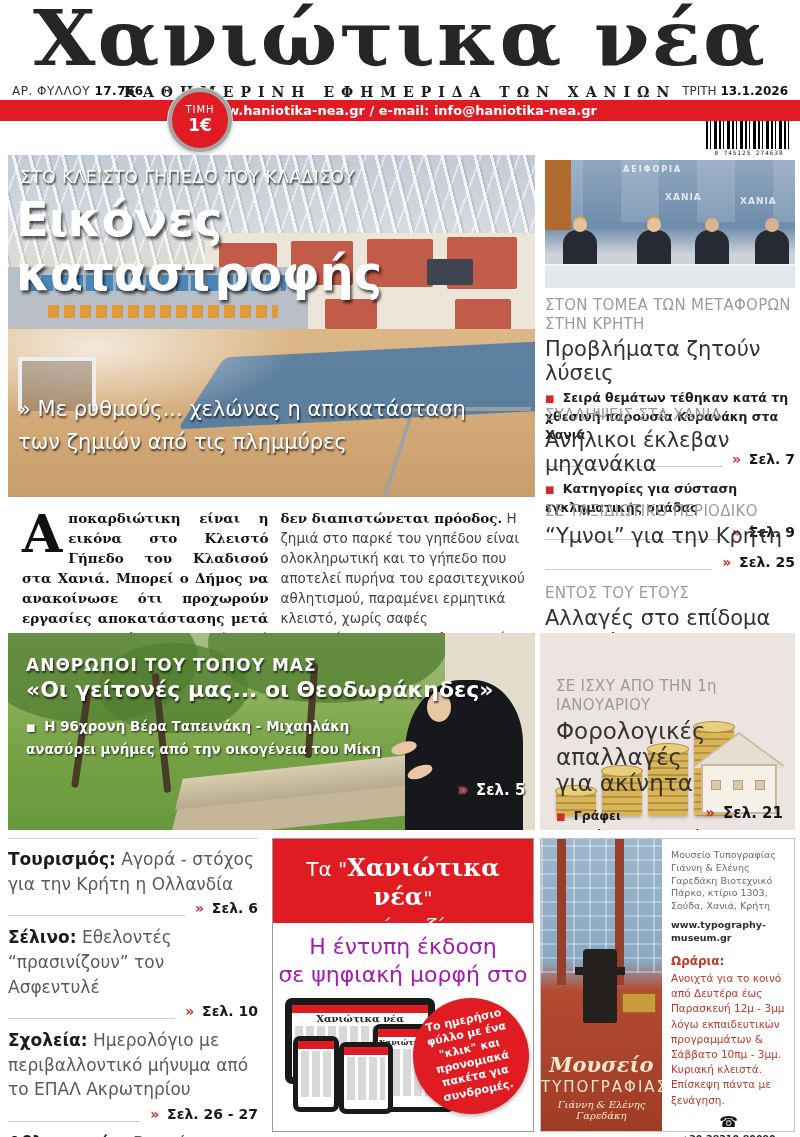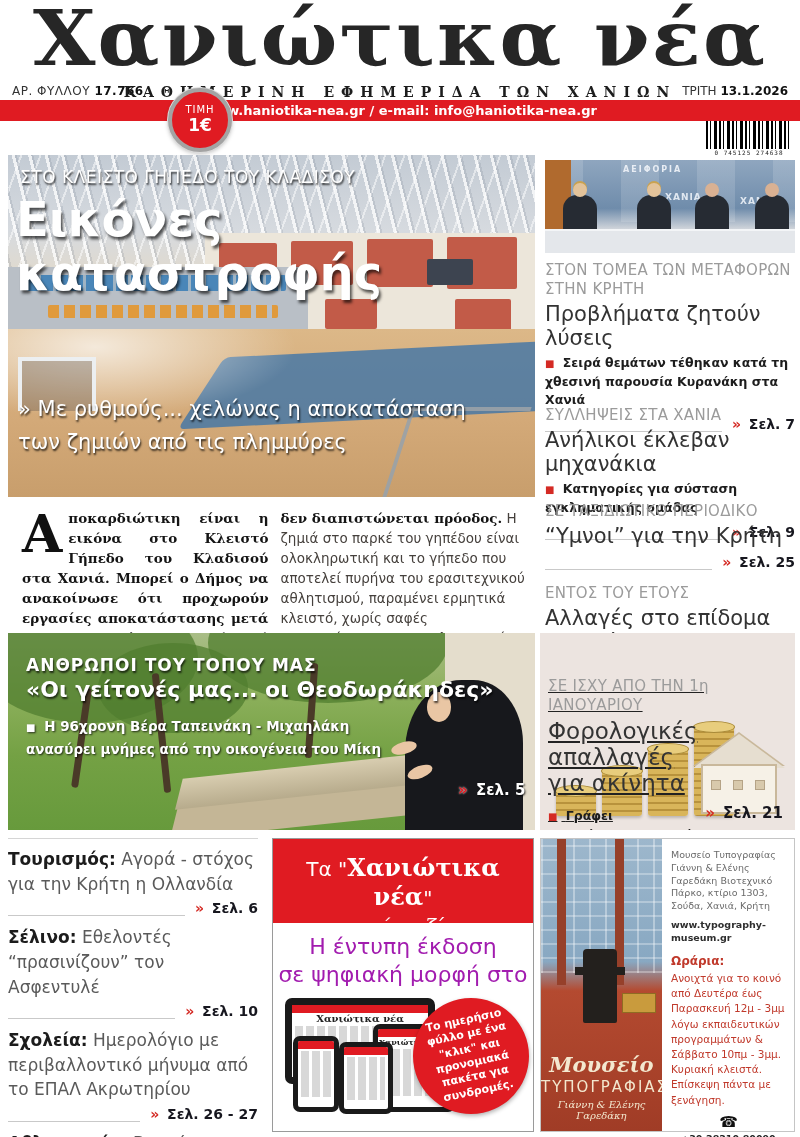--- a/index.html
+++ b/index.html
@@ -76,21 +76,21 @@
   .col-bold { font-family:"DejaVu Serif","Liberation Serif",serif; font-weight:bold; color:#141414; text-align:justify; }
   .dropcap { float:left; font-family:"DejaVu Serif","Liberation Serif",serif; font-weight:bold;
     font-size:52px; line-height:.82; padding:4px 6px 0 0; color:#111; }
   .col2-lede { font-family:"DejaVu Serif","Liberation Serif",serif; font-weight:bold; color:#141414; }
   .col2-rest { color:#46413d; }
   .lead-ref { text-align:right; margin-top:6px; font-size:15px; }
 
   
   .rightcol { position:absolute; left:545px; top:160px; width:250px; }
   .rstory { position:absolute; left:0; width:250px; }
-  .ph-conf { position:relative; width:250px; height:93px; overflow:hidden;
+  .ph-conf { position:relative; width:250px; height:128px; overflow:hidden;
     background:linear-gradient(180deg,#8fa6bf 0%,#6f8cab 52%,#cfd4da 74%,#c2c9d0 100%); }
   .conf-strip { position:absolute; left:0; top:0; width:100%; height:62px;
     background:repeating-linear-gradient(90deg,rgba(255,255,255,.14) 0 38px,transparent 38px 76px); }
   .conf-door { position:absolute; left:0; top:0; width:26px; height:70px; background:#b06a2e; }
   .conf-lbl1 { position:absolute; left:78px; top:5px; color:#e8edf4; font-size:8px; font-weight:bold; letter-spacing:2px; }
   .conf-lbl2 { position:absolute; left:120px; top:32px; color:#dfe7f0; font-size:9px; font-weight:bold; letter-spacing:1px; }
   .conf-lbl3 { position:absolute; left:195px; top:36px; color:#dfe7f0; font-size:9px; font-weight:bold; letter-spacing:1px; }
   .conf-table { position:absolute; left:0; bottom:0; width:100%; height:24px; background:#e4e7eb; border-top:2px solid #f3f5f7; }
   .person { position:absolute; bottom:22px; width:34px; height:36px; background:#262b33; border-radius:14px 14px 0 0; }
   .person .head { position:absolute; left:10px; top:-12px; width:14px; height:14px; border-radius:50%; background:#d9b193; }
@@ -120,21 +120,21 @@
     text-shadow:1px 2px 2px rgba(0,0,0,.7); }
   .feat-bullet { position:absolute; left:18px; top:82px; color:#fff; font-weight:bold; font-size:13.5px; line-height:1.7;
     text-shadow:1px 1px 2px rgba(0,0,0,.75); }
   .feat-bullet .sq { color:#fff; font-size:10px; margin-right:4px; }
   .feat-ref { position:absolute; left:450px; top:148px; font-size:15px; font-weight:bold; color:#fff;
     text-shadow:1px 1px 2px rgba(0,0,0,.8); }
   .feat-ref .chev { color:#e01b22; text-shadow:0 0 2px #fff; margin-right:3px; }
 
   
   .tax { position:absolute; left:540px; top:633px; width:255px; height:197px; background:#ece4e0; overflow:hidden; }
-  .tax-in { position:relative; padding:12px 10px 0 8px; z-index:2;text-decoration:underline; }
+  .tax-in { position:relative; padding:12px 10px 0 16px; z-index:2; }
   .tax .headline { font-size:23px; }
   .coinstack { position:absolute; bottom:14px; width:40px; border-radius:3px;
     background:repeating-linear-gradient(180deg,#d9b55a 0 5px,#b8923c 5px 7px); box-shadow:0 2px 3px rgba(0,0,0,.2); }
   .coinstack::before { content:""; position:absolute; left:-1px; top:-5px; width:40px; height:10px; border-radius:50%;
     background:#e8cd7d; border:1px solid #a98a39; }
   .house { position:absolute; right:10px; bottom:16px; width:92px; height:84px; }
   .house .hbody { position:absolute; left:8px; bottom:0; width:76px; height:50px; background:#f6f1e7; border:2px solid #c9b89b; }
   .house .hroof { position:absolute; left:0; bottom:46px; width:0; height:0;
     border-left:46px solid transparent; border-right:46px solid transparent; border-bottom:34px solid #e6ded0;
     filter:drop-shadow(0 -2px 0 #c9b89b); }

